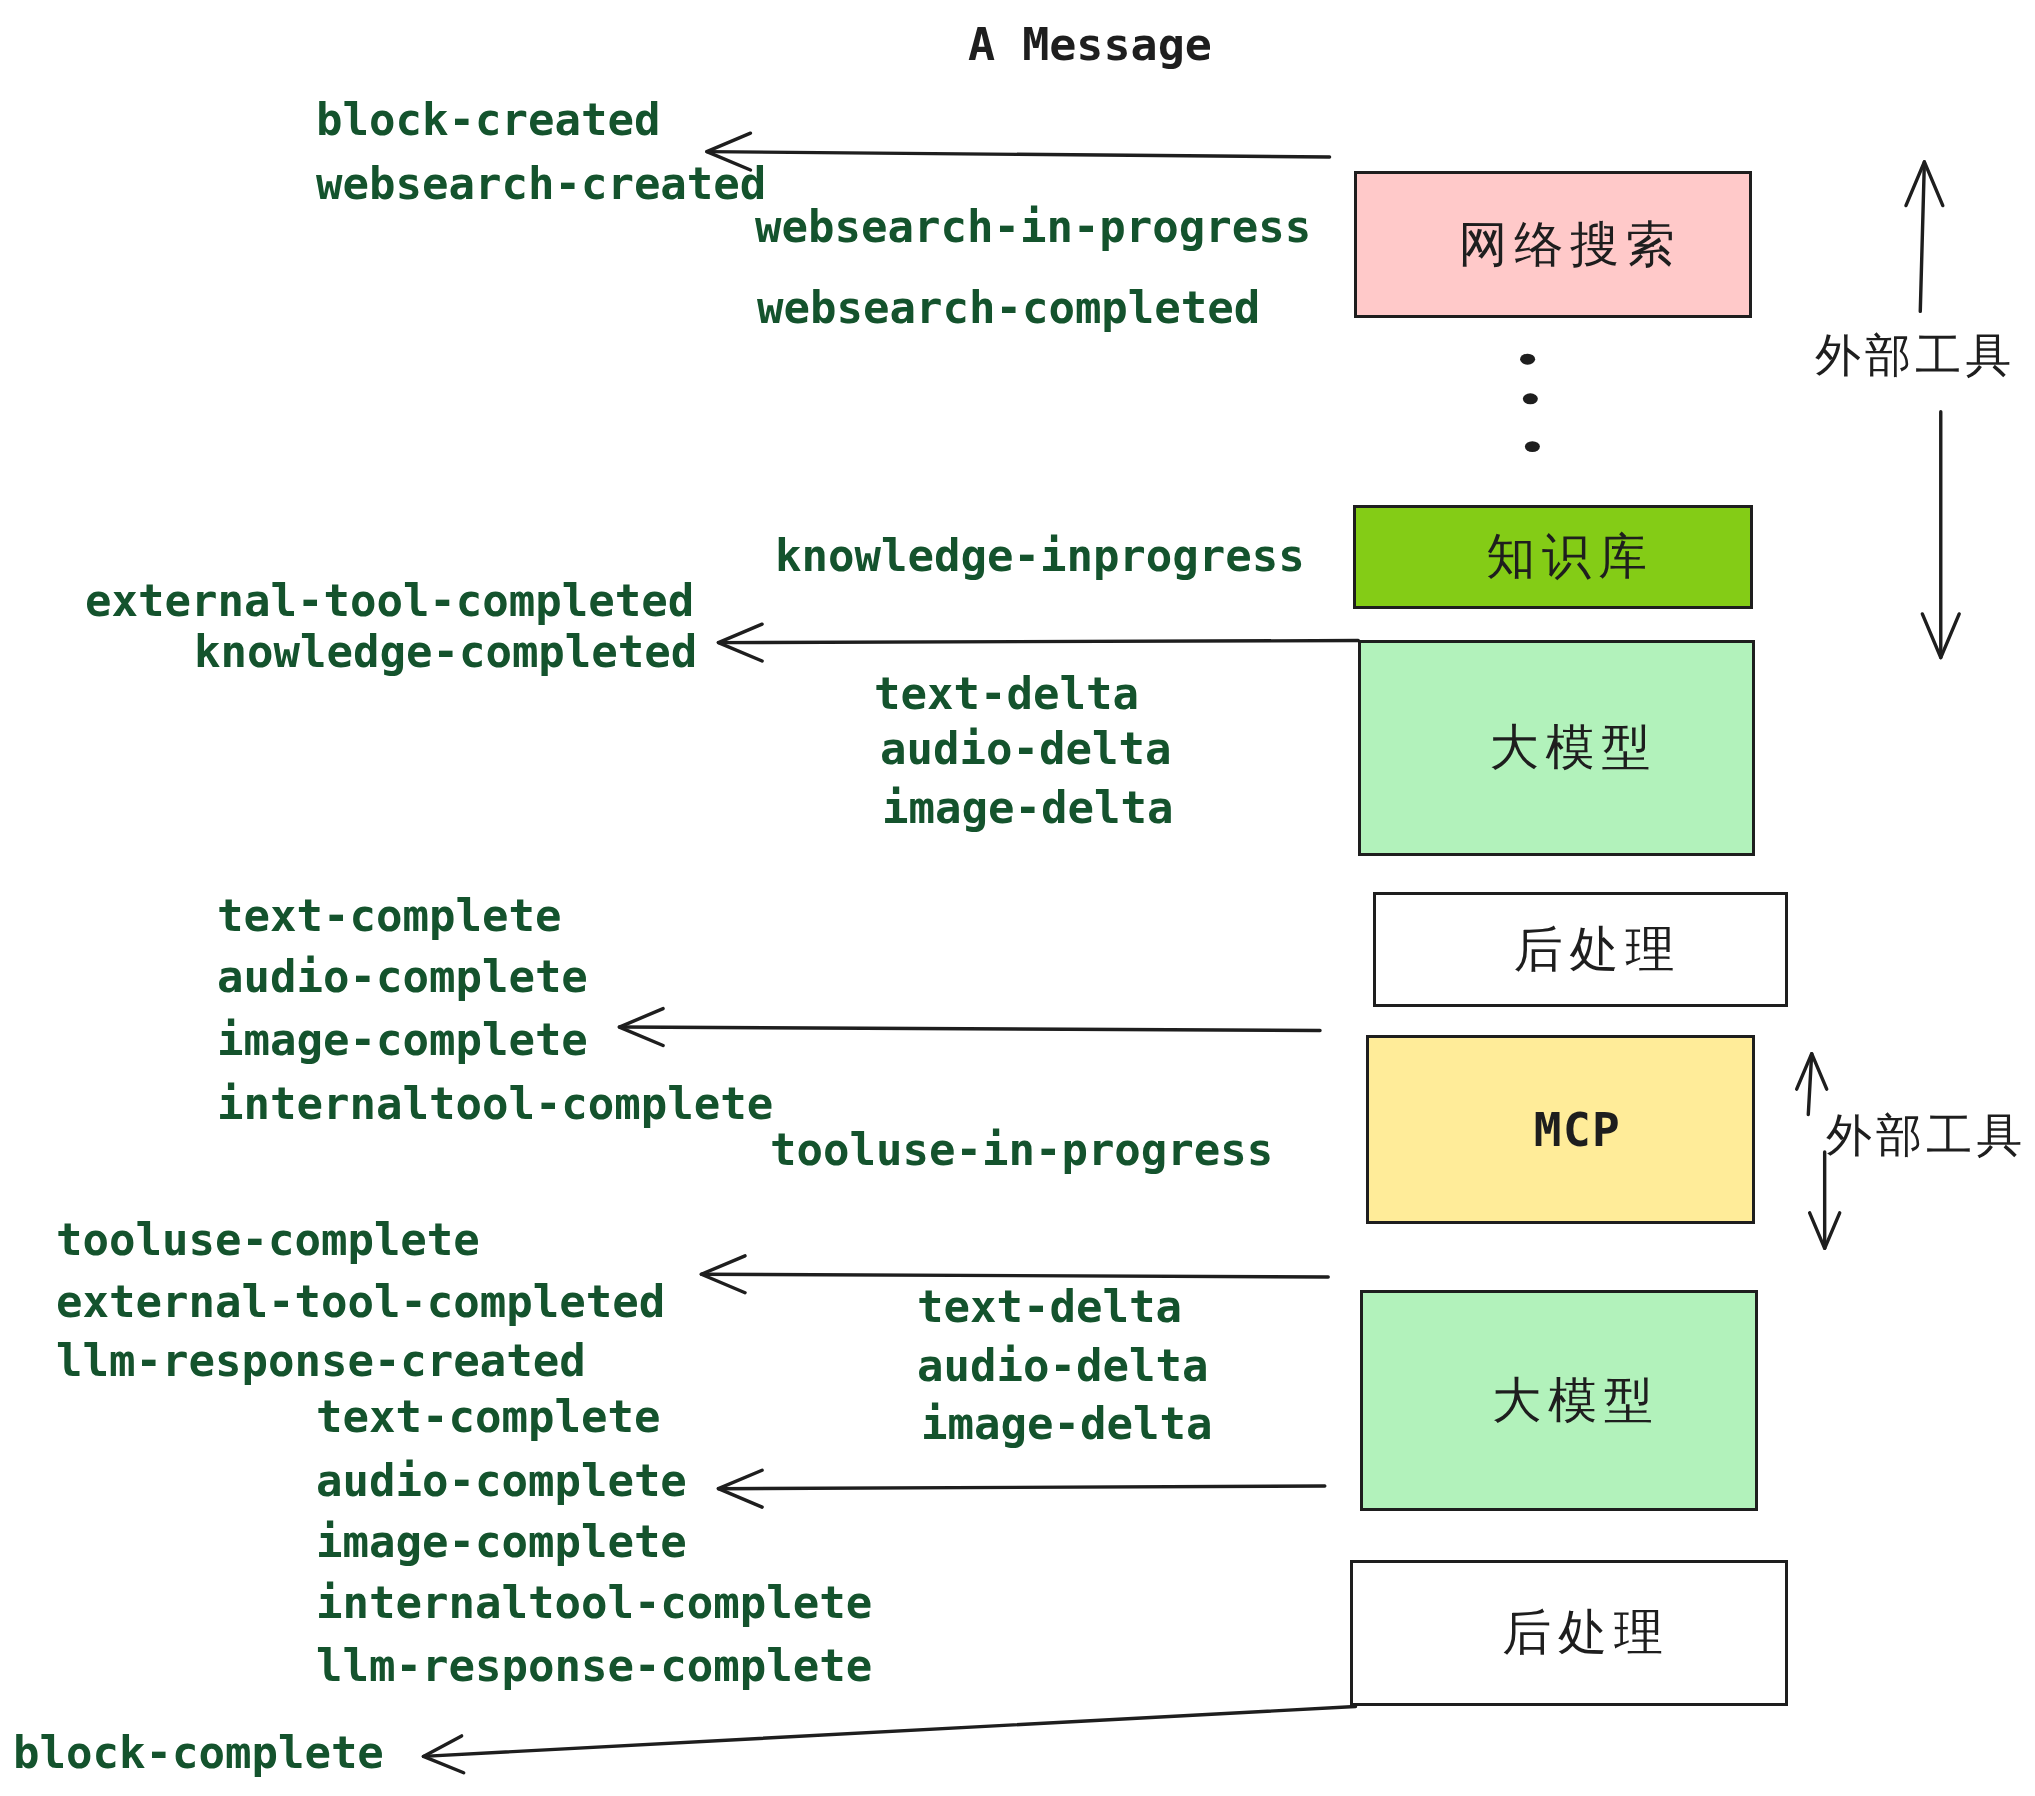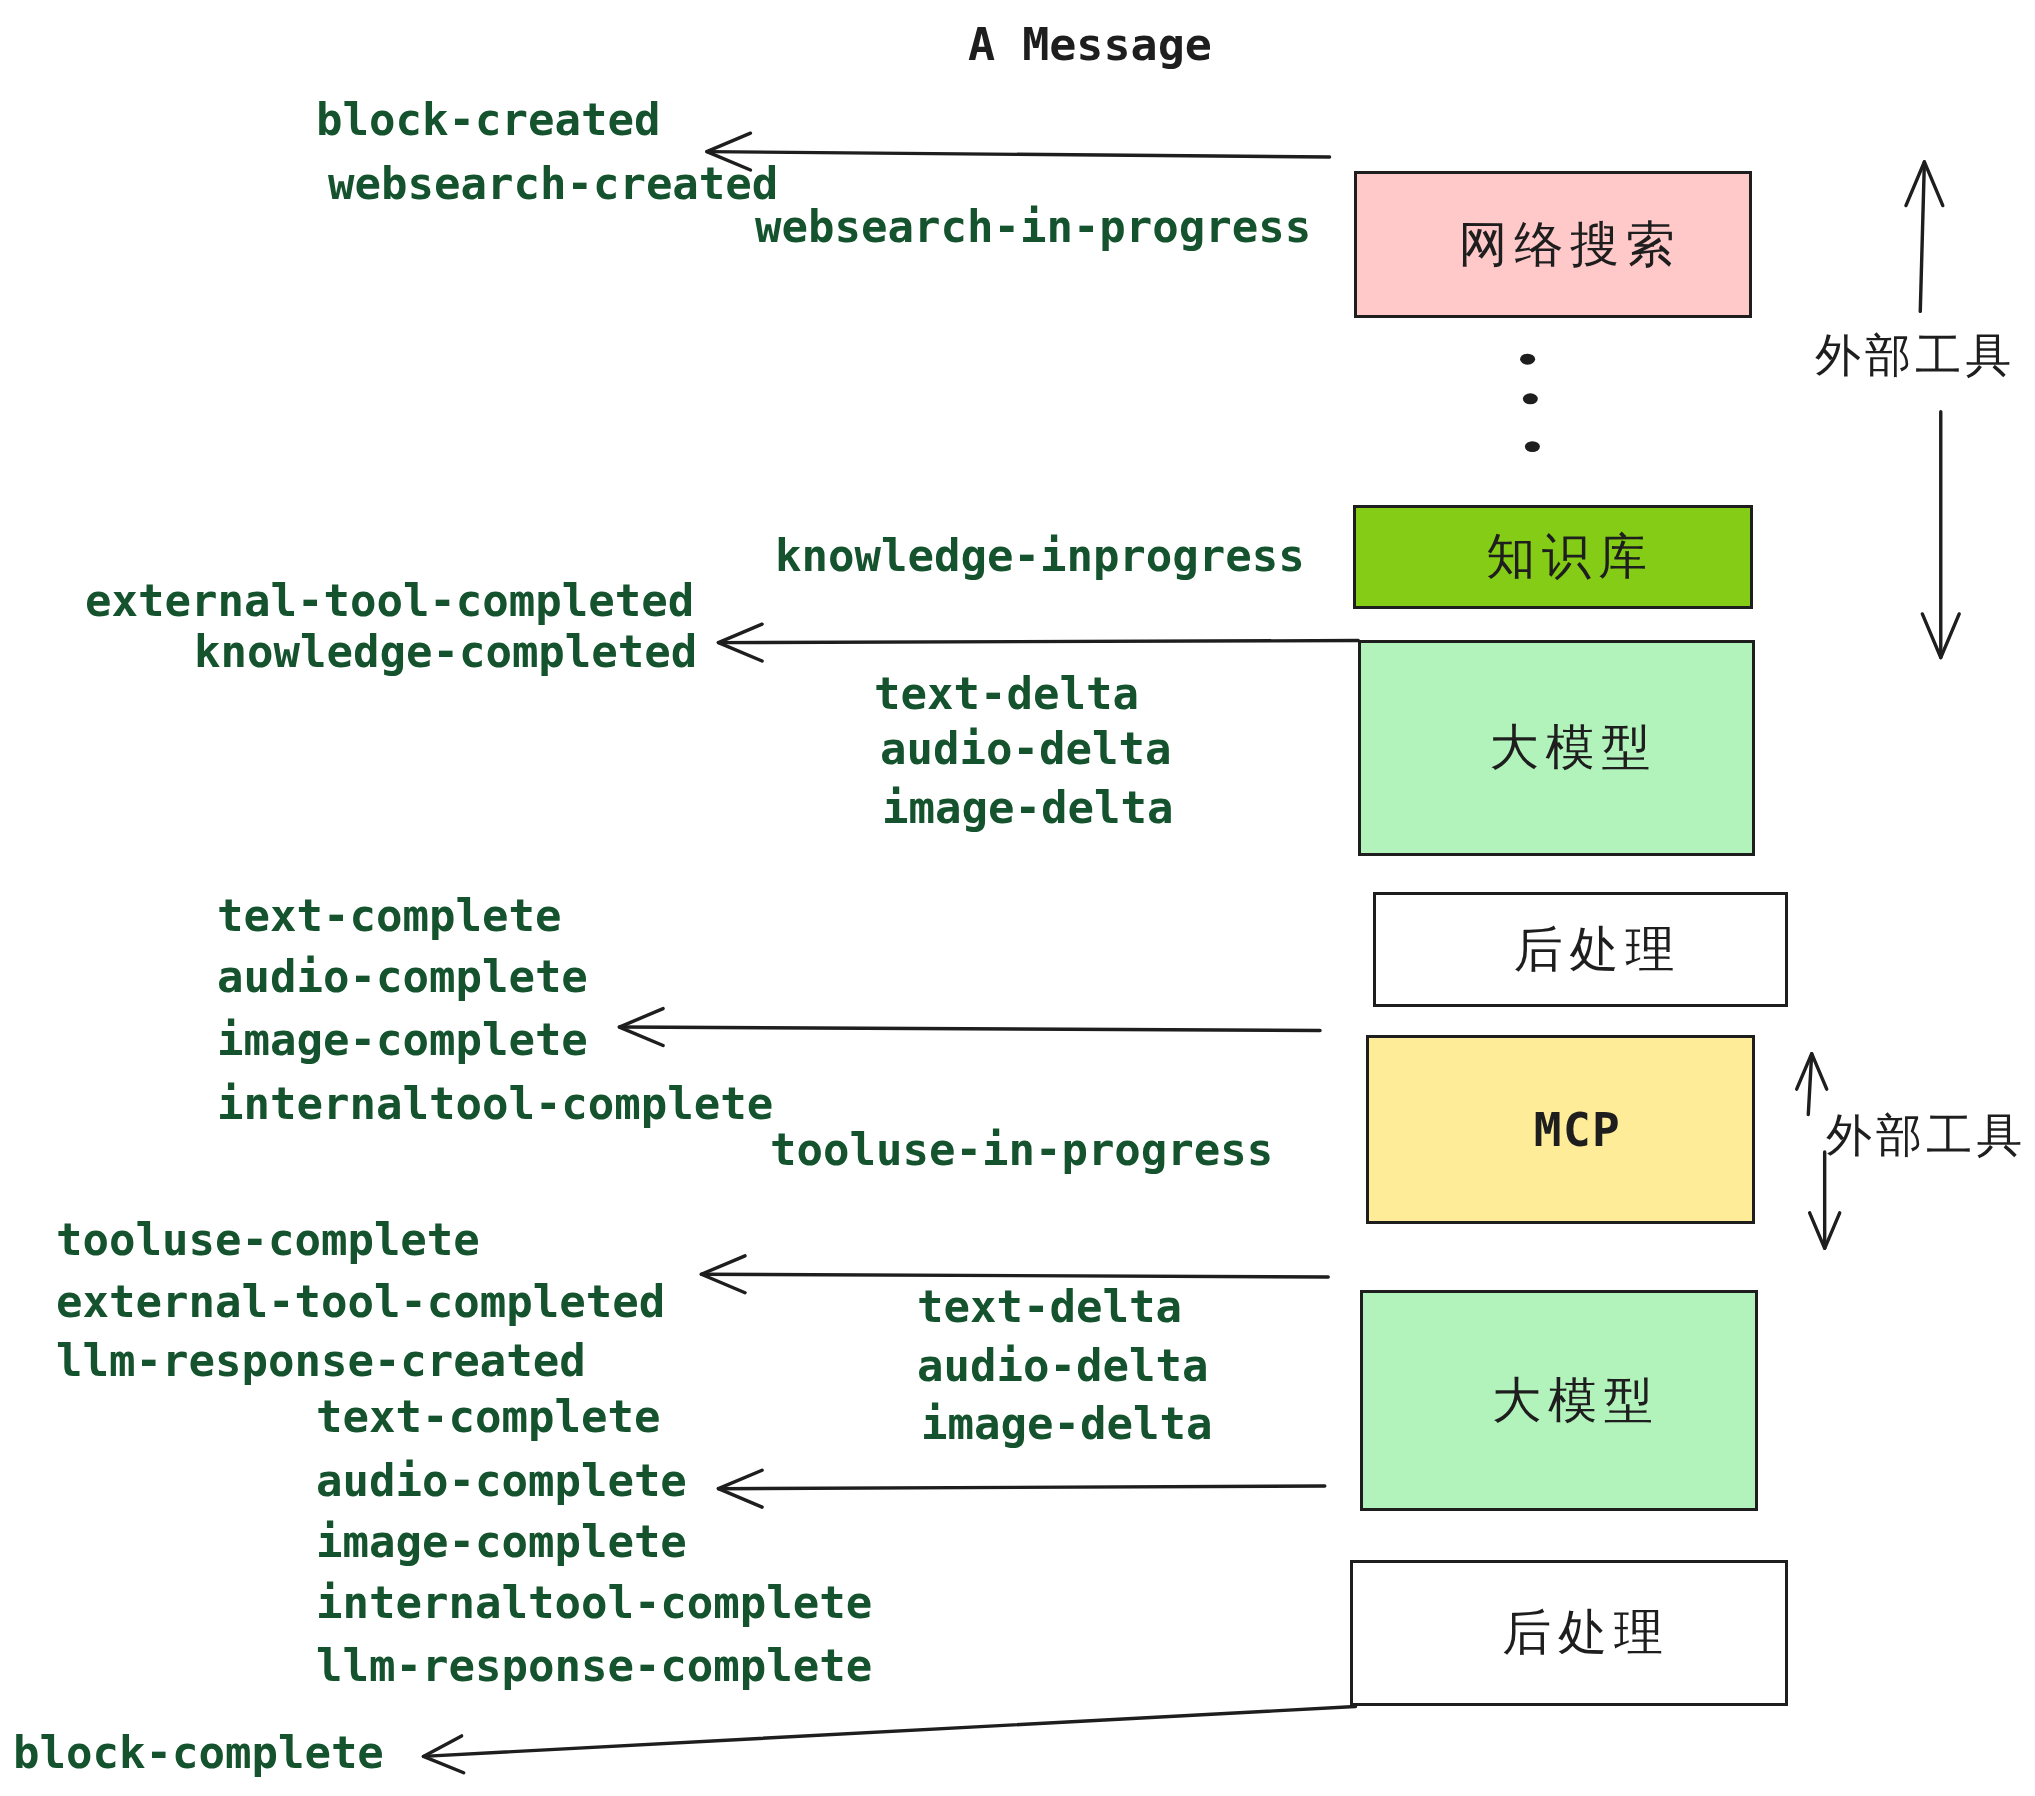--- a/index.html
+++ b/index.html
@@ -144,22 +144,23 @@
     <span class="lbl">大模型</span>
   </div>
   <div class="box" style="left:1350px;top:1560px;width:438px;height:146px;background:#ffffff;">
     <span class="lbl">后处理</span>
   </div>
 
   <div class="side-label" style="left:1815px;top:356px;">外部工具</div>
   <div class="side-label" style="left:1826px;top:1136px;">外部工具</div>
 
   <div class="ev" style="left:316px;top:122px;">block-created</div>
-  <div class="ev" style="left:316px;top:186px;margin-left:12px;">websearch-created</div>
+  <div class="ev" style="left:316px;top:186px;">websearch-created</div>
   <div class="ev" style="left:755px;top:229px;">websearch-in-progress</div>
+  <div class="ev" style="left:757px;top:310px;">websearch-completed</div>
   <div class="ev" style="left:775px;top:558px;">knowledge-inprogress</div>
   <div class="ev" style="left:85px;top:603px;">external-tool-completed</div>
   <div class="ev" style="left:194px;top:654px;">knowledge-completed</div>
   <div class="ev" style="left:874px;top:696px;">text-delta</div>
   <div class="ev" style="left:880px;top:751px;">audio-delta</div>
   <div class="ev" style="left:882px;top:810px;">image-delta</div>
   <div class="ev" style="left:217px;top:918px;">text-complete</div>
   <div class="ev" style="left:217px;top:979px;">audio-complete</div>
   <div class="ev" style="left:217px;top:1042px;">image-complete</div>
   <div class="ev" style="left:217px;top:1106px;">internaltool-complete</div>

